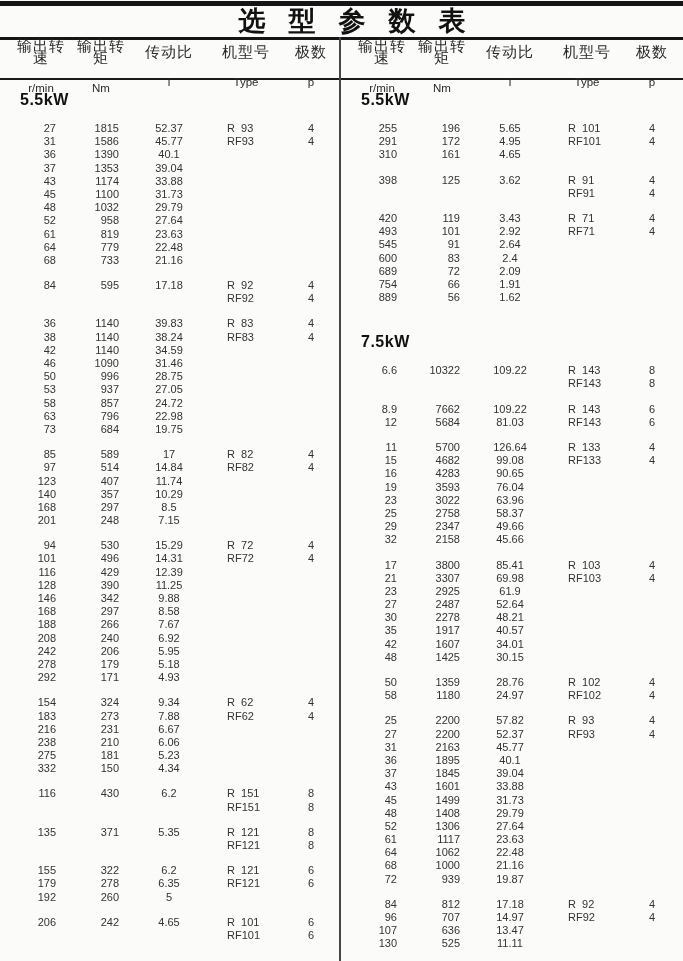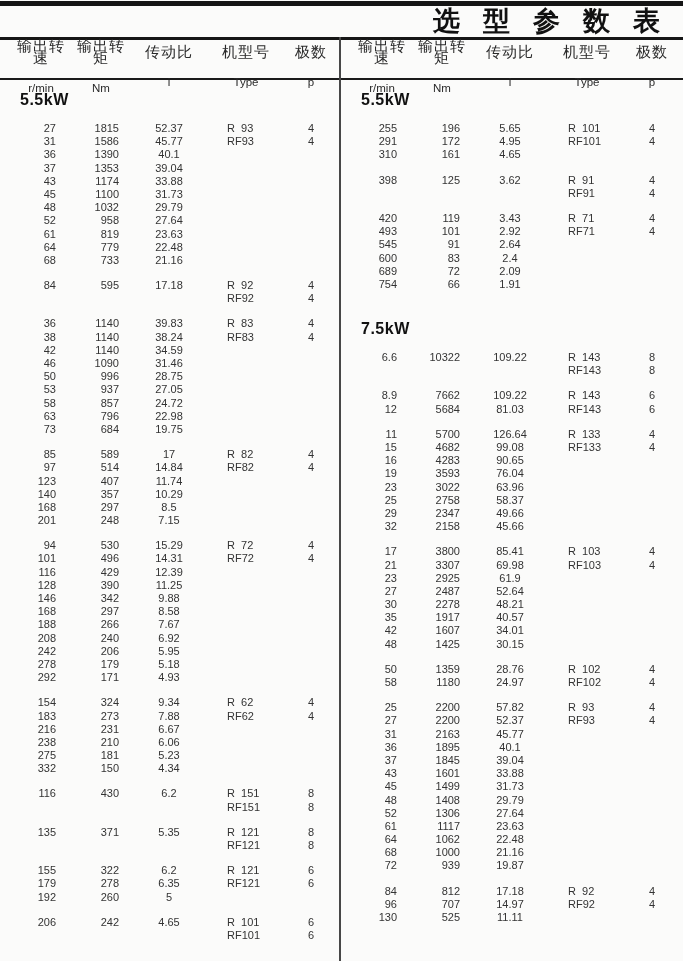--- a/index.html
+++ b/index.html
@@ -9,21 +9,21 @@
     margin:0 auto;
     background:#fbfbfa;
     font-family:"Liberation Sans","DejaVu Sans",sans-serif;
     color:#2d2d2d;
     overflow:hidden;
   }
   .top-line{position:absolute;top:1px;left:0;width:100%;height:5px;background:#151515;}
   .title{
     margin:7px 0 0 0;
     padding-left:44px;
-    text-align:right;
+    text-align:center;
     font-size:27px;line-height:29px;
     font-weight:bold;letter-spacing:23px;
     color:#111;white-space:nowrap;border-radius:9px;
   }
   .title-rule{height:3px;background:#161616;margin-top:1px;}
   .header-rule{height:2px;background:#1a1a1a;}
   .header-row{display:flex;height:38px;}
   .header-group{width:341px;display:grid;grid-template-columns:70px 62px 74px 80px 50px;align-items:center;}
   .hcell{text-align:center;line-height:12px;}
   .hcell .cn{display:block;font-size:15px;color:#2a2a2a;letter-spacing:1px;}
@@ -580,20 +580,27 @@
             <span class="c4"></span>
             <span class="c5"></span>
           </div>
           <div class="row">
             <span class="c1">754</span>
             <span class="c2">66</span>
             <span class="c3">1.91</span>
             <span class="c4"></span>
             <span class="c5"></span>
           </div>
+          <div class="row">
+            <span class="c1">889</span>
+            <span class="c2">56</span>
+            <span class="c3">1.62</span>
+            <span class="c4"></span>
+            <span class="c5"></span>
+          </div>
         </div>
         <div class="kw-heading later">7.5kW</div>
         <div class="block">
           <div class="row">
             <span class="c1">6.6</span>
             <span class="c2">10322</span>
             <span class="c3">109.22</span>
             <span class="c4">R  143</span>
             <span class="c5">8</span>
           </div>
@@ -853,20 +860,27 @@
             <span class="c3">17.18</span>
             <span class="c4">R  92</span>
             <span class="c5">4</span>
           </div>
           <div class="row">
             <span class="c1">96</span>
             <span class="c2">707</span>
             <span class="c3">14.97</span>
             <span class="c4">RF92</span>
             <span class="c5">4</span>
+          </div>
+          <div class="row">
+            <span class="c1">107</span>
+            <span class="c2">636</span>
+            <span class="c3">13.47</span>
+            <span class="c4"></span>
+            <span class="c5"></span>
           </div>
           <div class="row">
             <span class="c1">130</span>
             <span class="c2">525</span>
             <span class="c3">11.11</span>
             <span class="c4"></span>
             <span class="c5"></span>
           </div>
         </div>
       </div>

